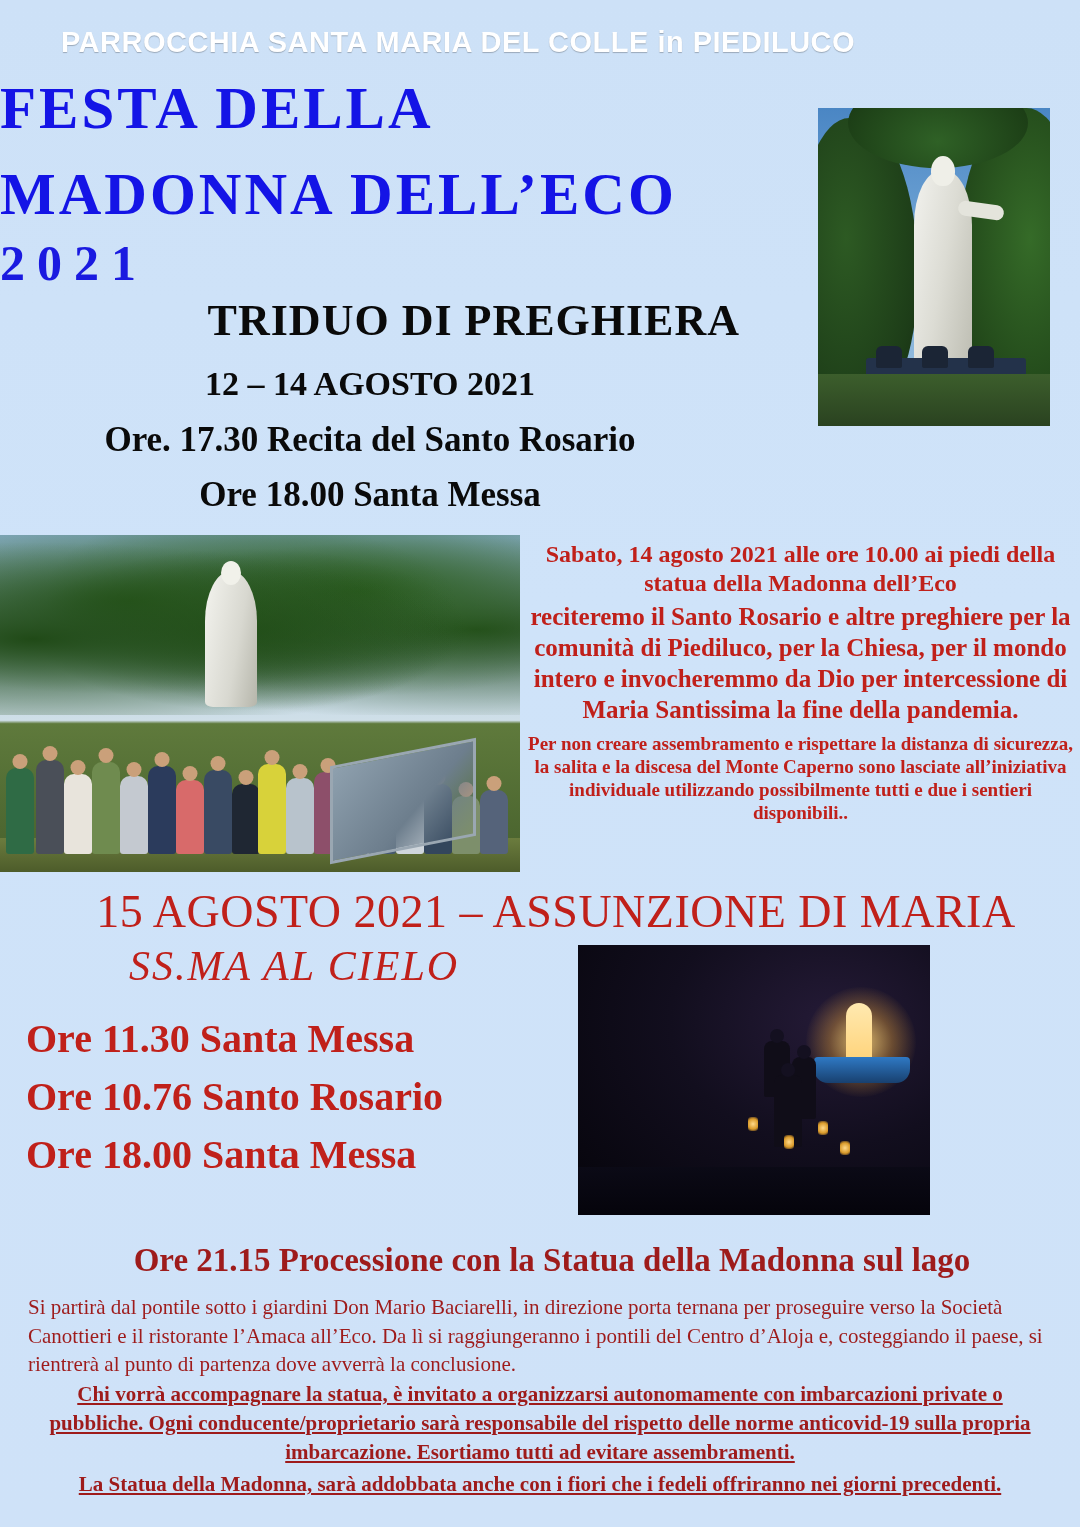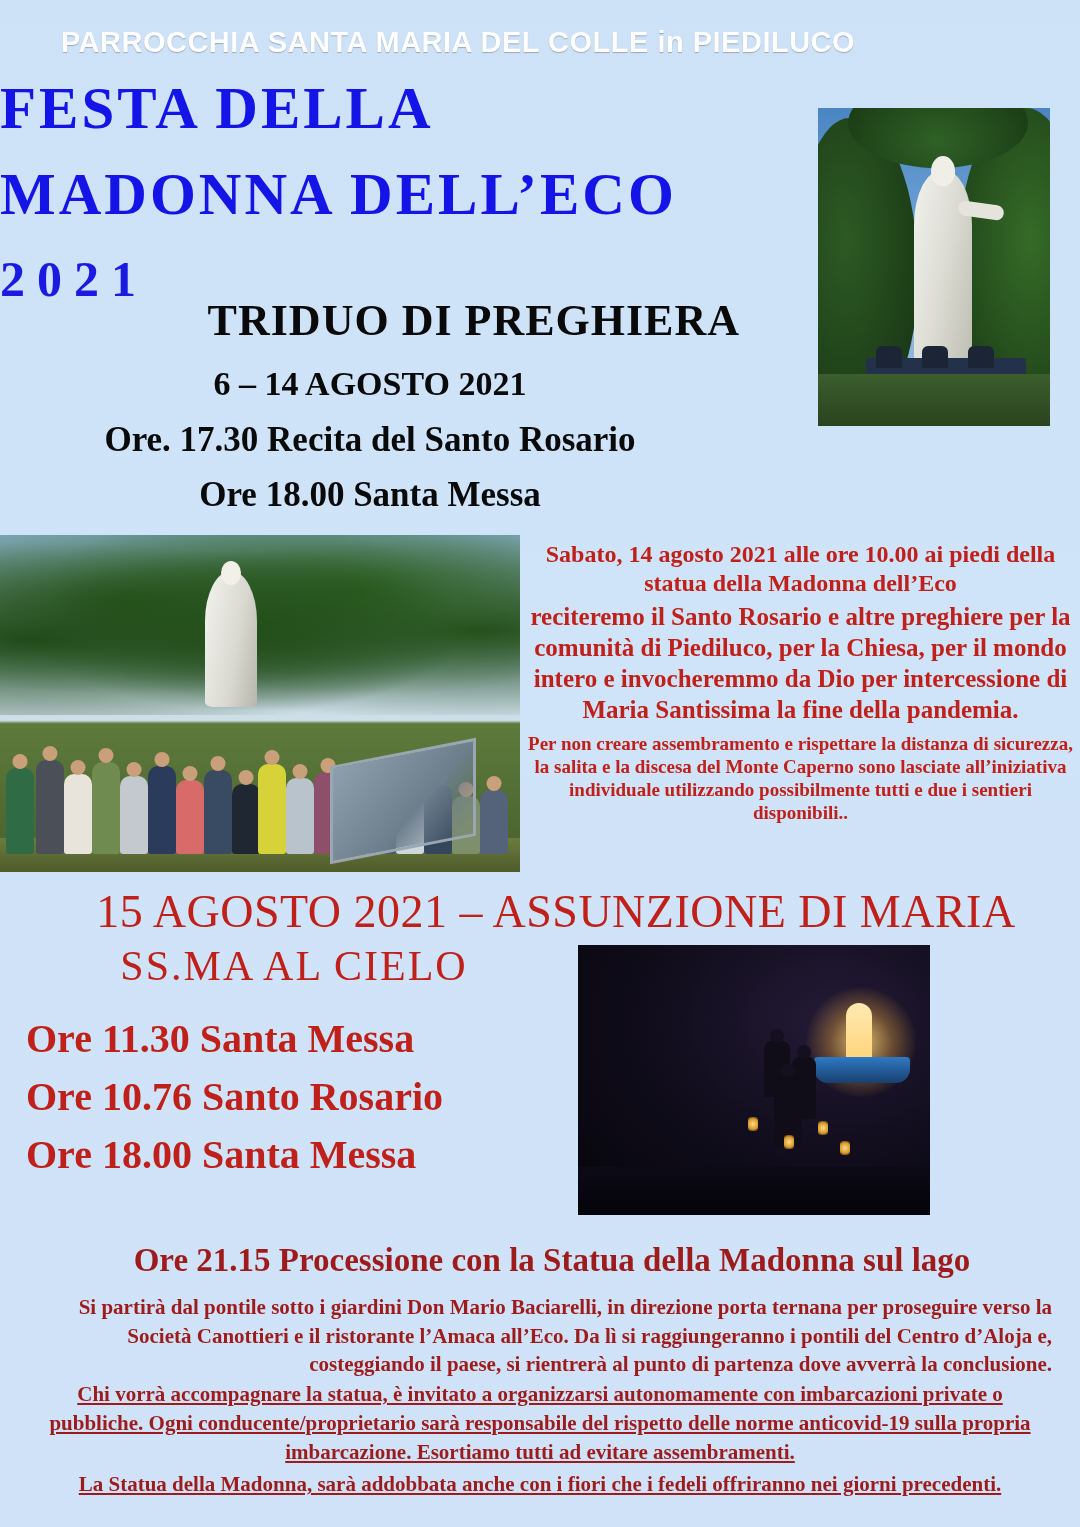--- a/index.html
+++ b/index.html
@@ -57,21 +57,21 @@
   .title-line2 {
     font-size: 59px;
     margin-top: 26px;
   }
   .title-year {
     font-family: "Liberation Serif", serif;
     font-weight: bold;
     color: #1a1ae0;
     font-size: 50px;
     letter-spacing: 12px;
-    margin-top: 26px;
+    margin-top: 10px;
   }
 
   .triduo {
     position: absolute;
     top: 295px;
     left: 0;
     width: 740px;
     text-align: right;
     font-family: "Liberation Serif", serif;
     font-weight: bold;
@@ -344,20 +344,21 @@
   .aug15-sub {
     position: absolute;
     top: 942px;
     left: 24px;
     width: 540px;
     text-align: center;
     color: #c0201a;
     font-family: "Liberation Serif", serif;
     font-size: 42px;
     letter-spacing: 2px;
+    font-style: italic;
   }
   .times {
     position: absolute;
     top: 1010px;
     left: 26px;
     width: 540px;
     color: #c0201a;
     font-family: "Liberation Serif", serif;
   }
   .times div {
@@ -451,24 +452,24 @@
     font-family: "Liberation Serif", serif;
     font-weight: bold;
     font-size: 33px;
     padding-left: 12px;
   }
   .proc-body {
     position: absolute;
     top: 1293px;
     left: 28px;
     width: 1024px;
-    text-align: right;
+    text-align: left;
     color: #9e1b1b;
     font-family: "Liberation Serif", serif;
-    font-weight: bold;
+    font-weight: normal;
     font-size: 21px;
     line-height: 1.36;
   }
   .proc-underlined {
     position: absolute;
     top: 1380px;
     left: 28px;
     width: 1024px;
     text-align: center;
     color: #9e1b1b;
@@ -498,21 +499,21 @@
 
   <div class="parish-line">PARROCCHIA SANTA MARIA DEL COLLE in PIEDILUCO</div>
 
   <div class="title-block">
     <div class="title-line1">FESTA  DELLA</div>
     <div class="title-line2">MADONNA  DELL’ECO</div>
     <div class="title-year">2021</div>
   </div>
 
   <div class="triduo">TRIDUO DI PREGHIERA</div>
-  <div class="dates">6 – 14 AGOSTO 2021</div>
+  <div class="dates">12 – 14 AGOSTO 2021</div>
   <div class="rosario-line">Ore. 17.30 Recita del Santo Rosario</div>
   <div class="messa-line">Ore 18.00 Santa Messa</div>
 
   <div class="photo-statue">
     <div class="sky"></div>
     <div class="tree-left"></div>
     <div class="tree-right"></div>
     <div class="tree-top"></div>
     <div class="statue-body"></div>
     <div class="statue-head"></div>

